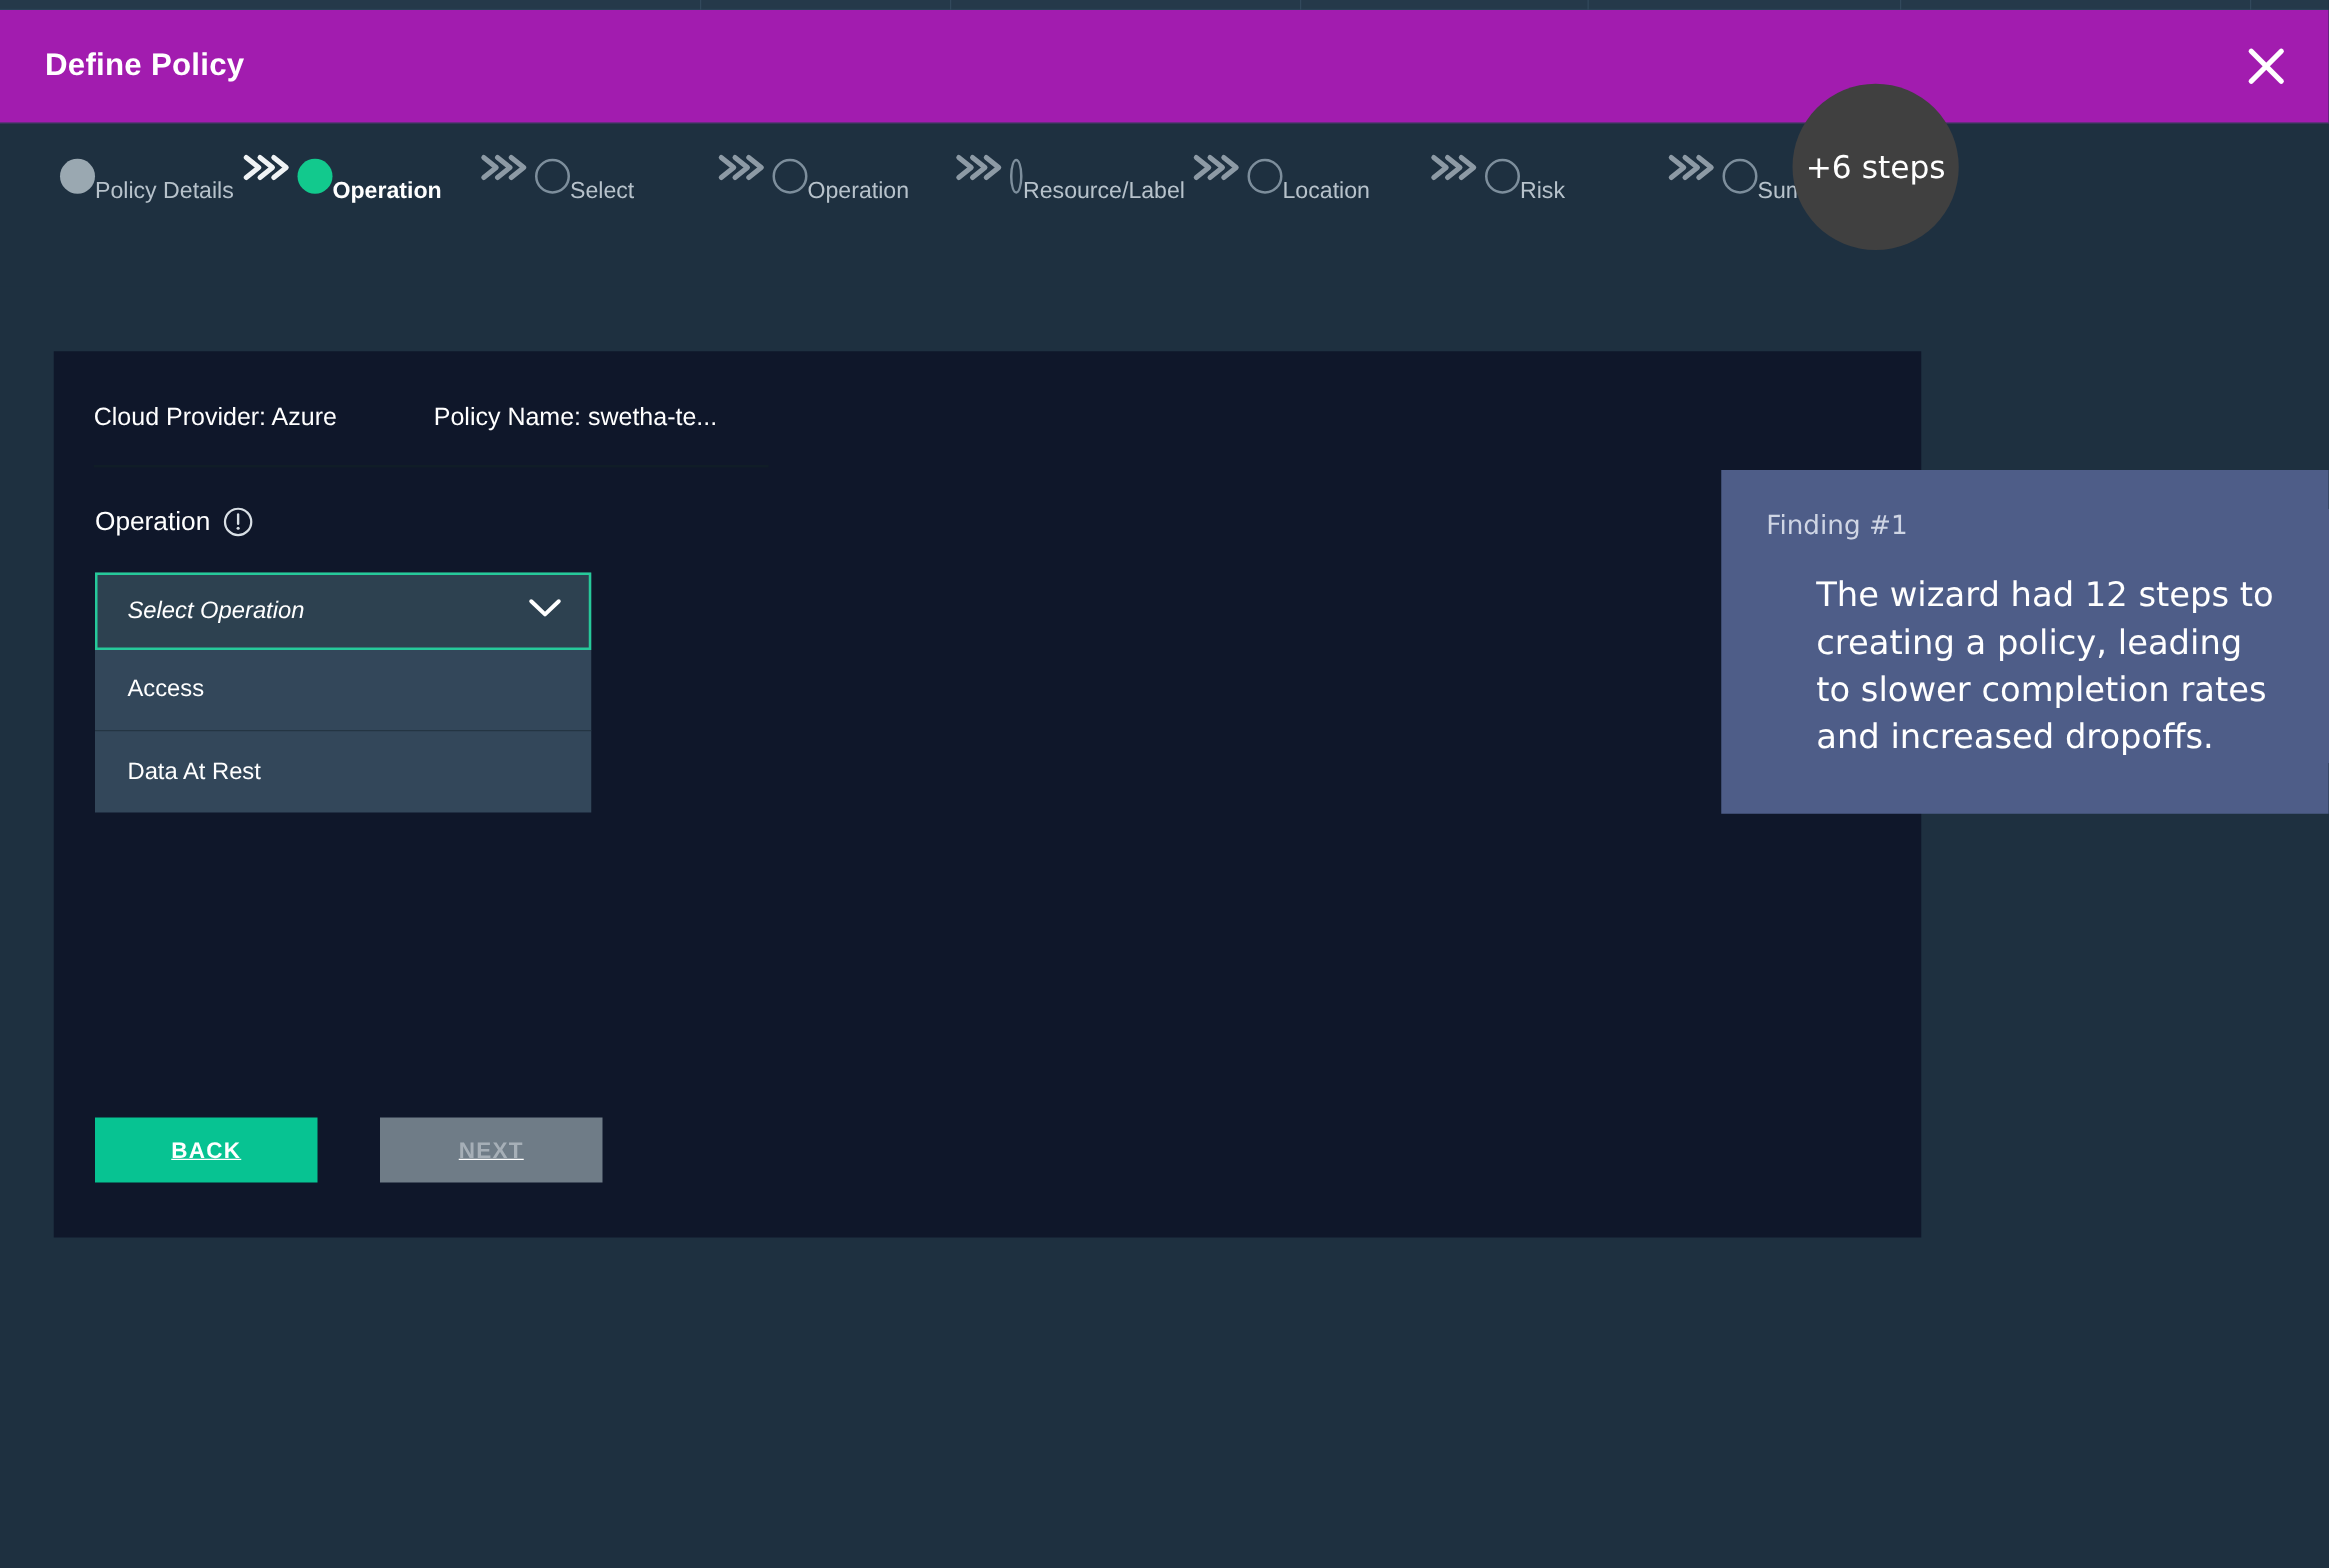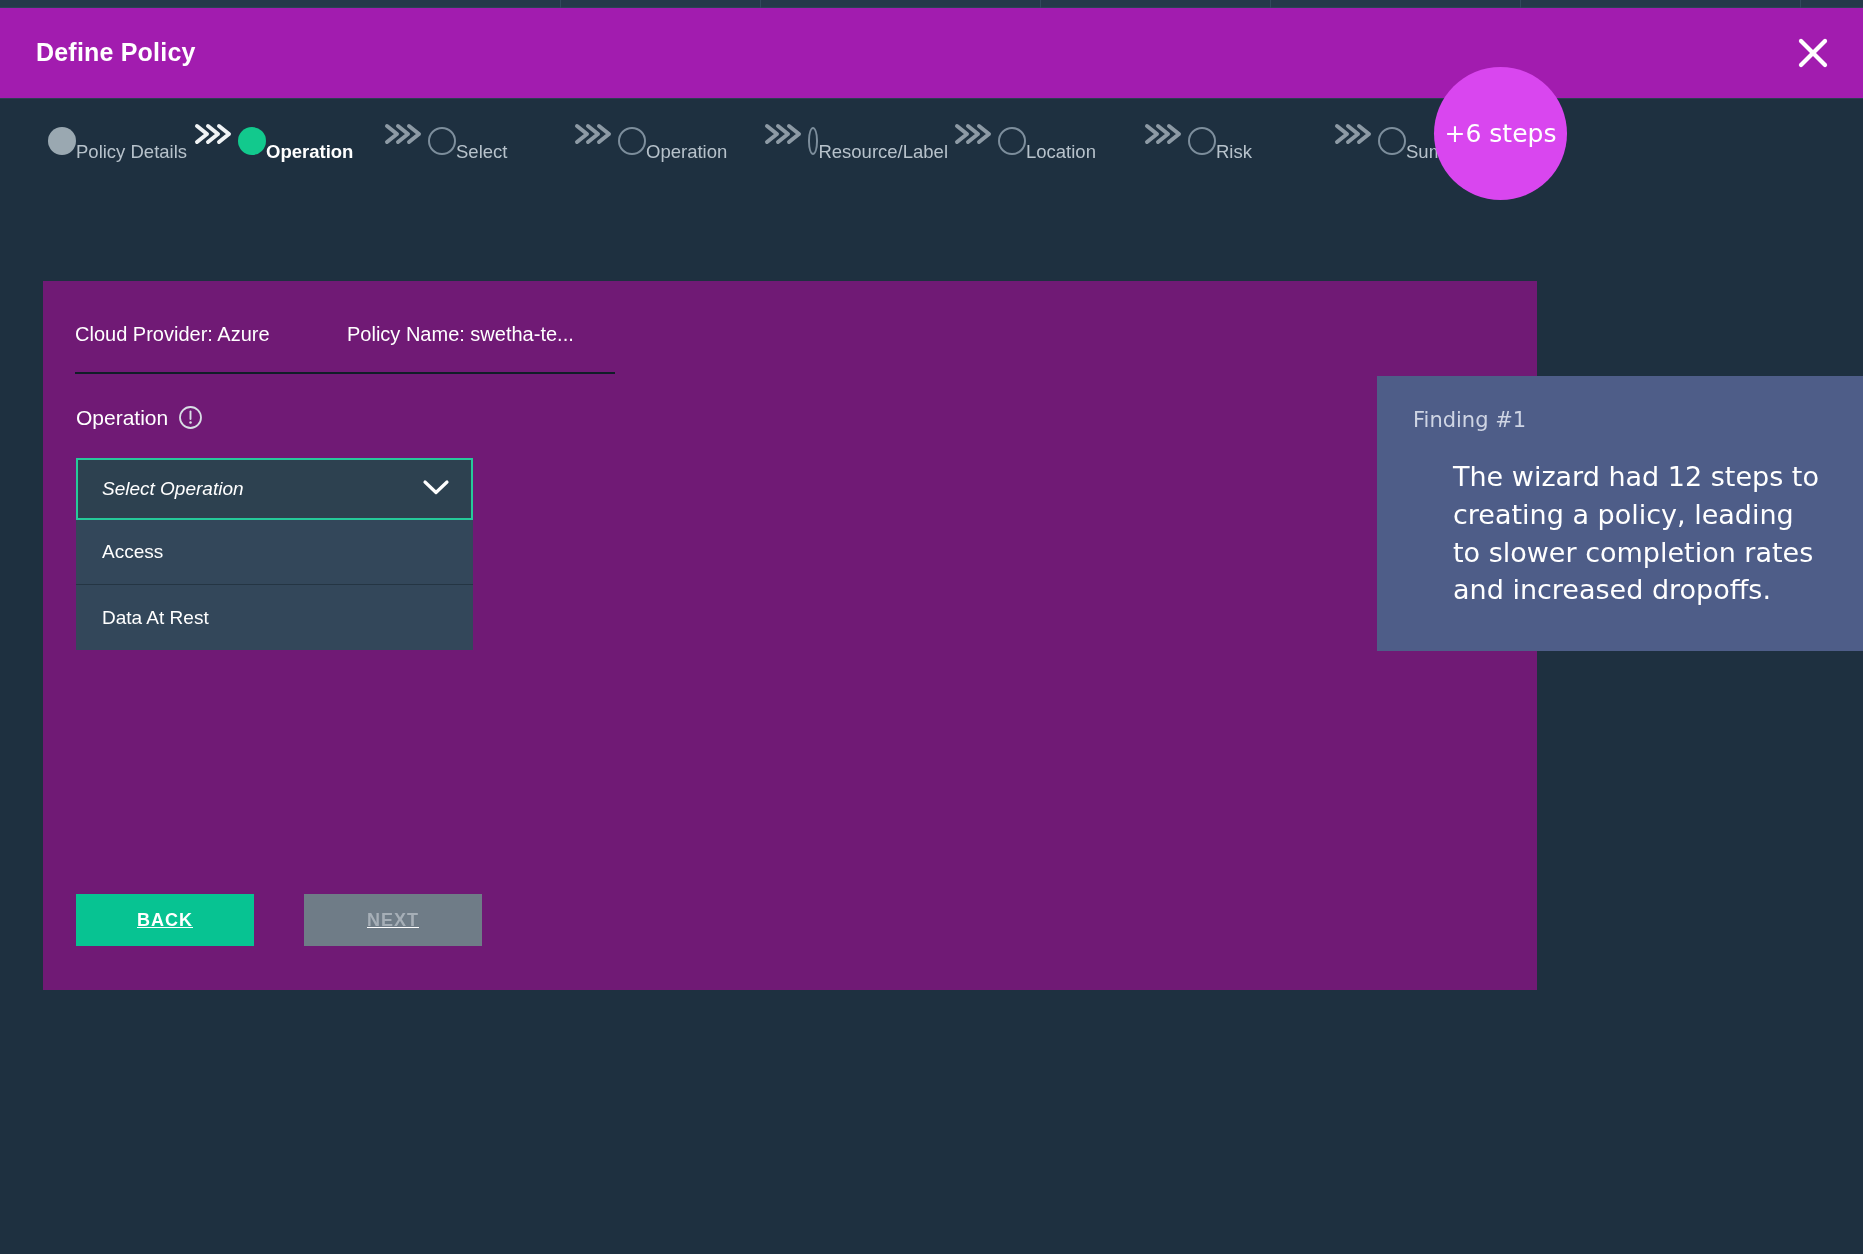--- a/index.html
+++ b/index.html
@@ -110,37 +110,37 @@
     font-size: 0;
     line-height: 0;
   }
 
   
   .steps-badge {
     position: absolute;
     left: 1434px; top: 67px;
     width: 133px; height: 133px;
     border-radius: 50%;
-    background: #d946ef;
+    background: #404040;
     display: flex;
     align-items: center;
     justify-content: center;
     color: #ffffff;
     font-size: 25px;
     font-family: "DejaVu Sans", sans-serif;
     z-index: 40;
     cursor: pointer;
   }
 
   
   .panel {
     position: absolute;
     left: 43px; top: 281px;
     width: 1494px; height: 709px;
-    background: #701a75;
+    background: #0f172a;
   }
   .panel-meta {
     position: absolute;
     left: 32px; top: 42px;
     width: 540px;
     display: flex;
     border-bottom: 2px solid #101d27;
     padding-bottom: 26px;
   }
   .meta-item {

